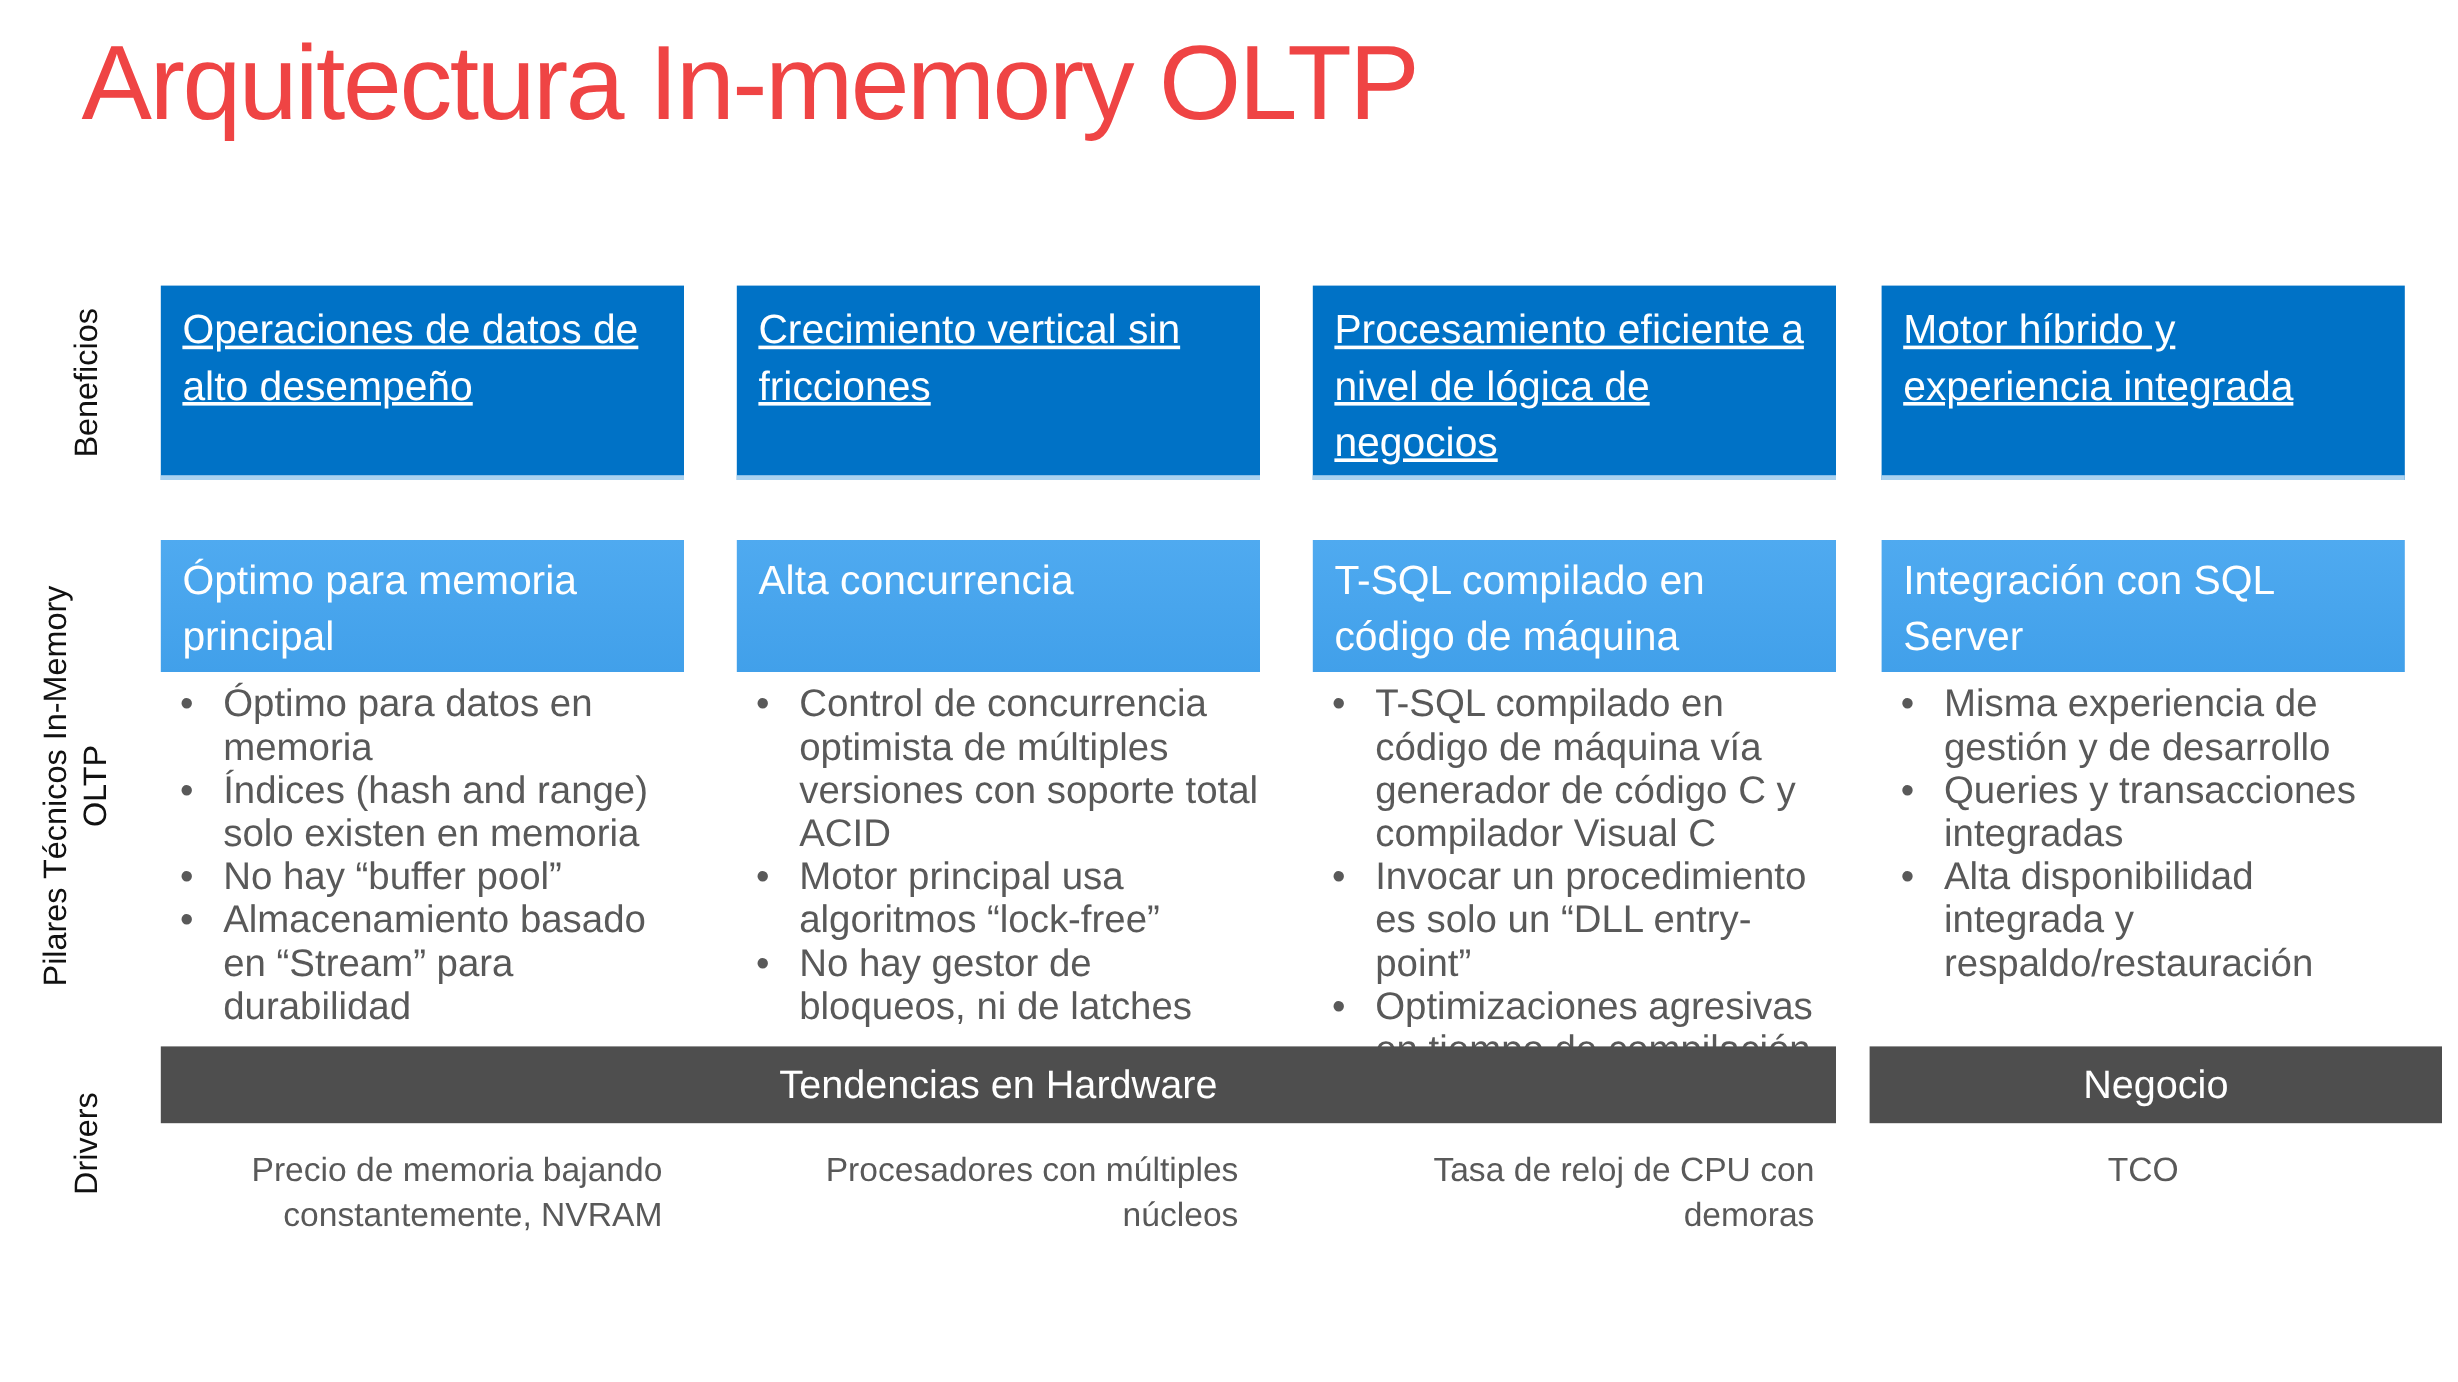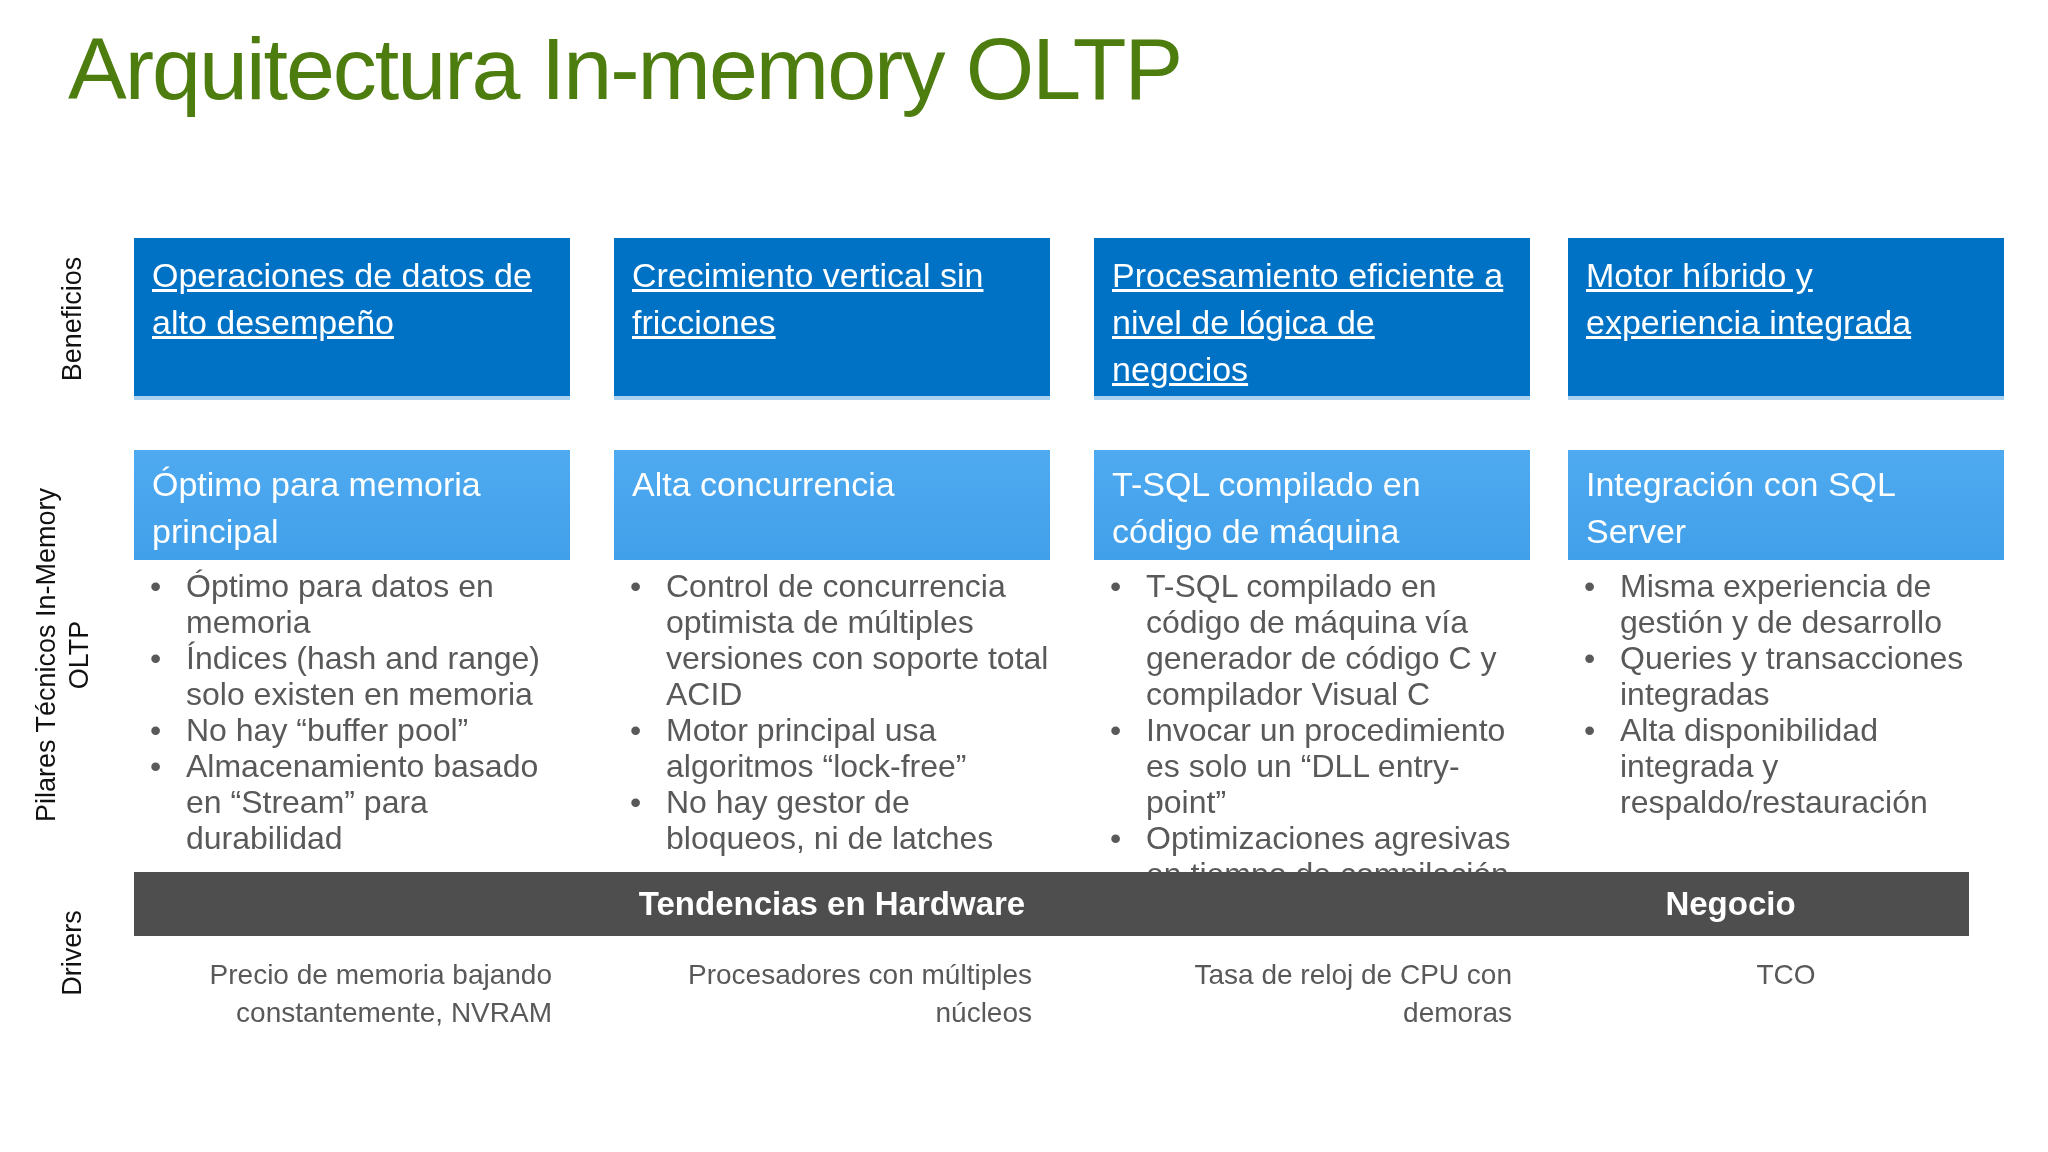--- a/index.html
+++ b/index.html
@@ -3,21 +3,21 @@
 <meta charset="utf-8">
 <style>
   html,body { margin:0; padding:0; background:#ffffff; }
   .slide {
     position:relative; width:2048px; height:1152px; background:#ffffff;
     font-family:"Liberation Sans", sans-serif; overflow:hidden;
   }
   .title {
     position:absolute; left:68px; top:18px;
     font-size:88px; font-weight:300; letter-spacing:-2px;
-    color:#4d7c0f; white-space:nowrap;
+    color:#ef4444; white-space:nowrap;
   }
   
   .vlabel {
     position:absolute; transform:rotate(-90deg); transform-origin:0 0;
     text-align:center; color:#111111; font-size:27px; line-height:33px;
   }
   .vlabel-beneficios { left:56px; top:400px; width:162px; }
   .vlabel-pilares    { left:30px; top:862px; width:414px; }
   .vlabel-drivers    { left:56px; top:1038px; width:170px; }
   
@@ -37,25 +37,25 @@
   }
   .bullets {
     position:absolute; top:568px; left:0; width:436px;
     margin:0; padding:0; list-style:none;
     color:#595959; font-size:32px; line-height:36px;
   }
   .bullets li { position:relative; padding-left:52px; margin:0; }
   .bullets li::before { content:"•"; position:absolute; left:16px; top:0; color:#595959; }
   .bar {
     position:absolute; top:872px; height:64px; background:#4E4E4E;
-    color:#ffffff; font-size:33px; font-weight:700;
+    color:#ffffff; font-size:33px; font-weight:400;
     display:flex; align-items:center; justify-content:center;
   }
   .bar-hardware { left:134px; width:1396px; }
-  .bar-negocio  { left:1492px; width:477px; }
+  .bar-negocio  { left:1558px; width:477px; }
   .driver {
     position:absolute; top:956px; left:0; width:436px; box-sizing:border-box;
     padding:0 18px; color:#595959; font-size:28px; line-height:38px;text-align:right;
   }
   .driver-center { text-align:center; }
 </style>
 </head>
 <body>
 
 <div class="slide">

